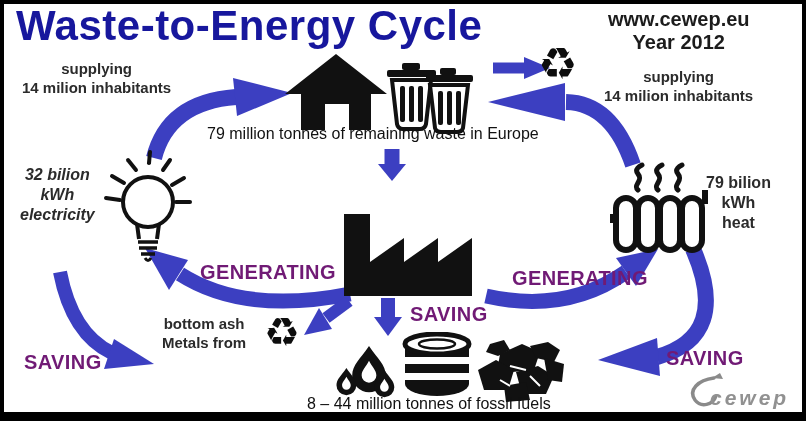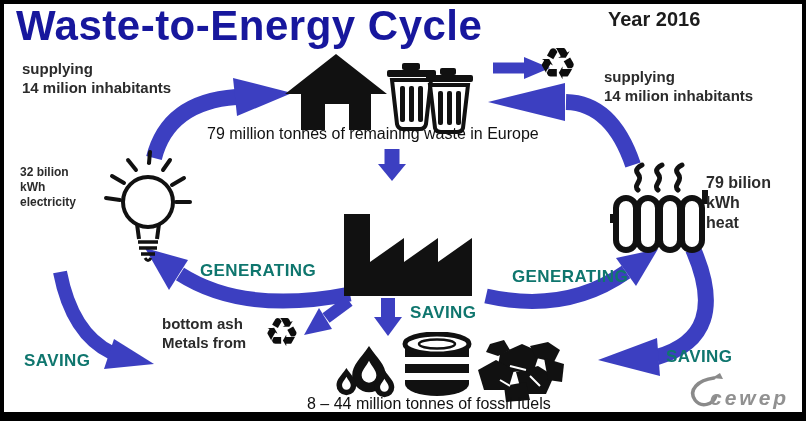--- a/index.html
+++ b/index.html
@@ -1,29 +1,29 @@
 <!DOCTYPE html>
 <html><head>
 <meta charset="utf-8">
 <style>
   html,body{margin:0;padding:0;background:#555;}
   #stage{
     position:relative;width:806px;height:421px;background:#ffffff;
     border:4px solid #000;border-bottom-width:9px;box-sizing:border-box;
-    font-family:"Liberation Sans",sans-serif;overflow:hidden;
+    font-family:"Liberation Sans",sans-serif;overflow:hidden;text-align:center;
   }
   .abs{position:absolute;white-space:nowrap;}
   .title{
     left:12px;top:-2px;font-size:42px;font-weight:800;color:#17179d;
     letter-spacing:.5px;
   }
   .src{left:604px;top:4px;font-size:20px;font-weight:600;color:#1c1c1c;line-height:1.15;}
   .lbl{font-size:15px;font-weight:700;color:#2b2b2b;line-height:1.25;}
   .cap{font-size:16px;font-weight:400;color:#111;}
-  .flow{font-size:17px;font-weight:700;color:#0f766e;letter-spacing:.4px;}
+  .flow{font-size:20px;font-weight:700;color:#701a75;letter-spacing:.4px;}
   .recycle{color:#0d0d0d;line-height:1;font-family:"DejaVu Sans",sans-serif;}
   svg{display:block;}
   #arrows{position:absolute;left:0;top:0;pointer-events:none;}
 </style>
 </head>
 <body>
 
 <div id="stage">
 
   <svg id="arrows" width="798" height="408" viewBox="0 0 798 408">
@@ -66,21 +66,22 @@
       </g>
       <g>
         <path d="M689,245 Q727,332 653,353" fill="none" stroke-width="16"></path>
         <polygon points="653,334 594,356 656,372" stroke="none"></polygon>
       </g>
     </g>
   </svg>
 
   <div class="abs title">Waste-to-Energy Cycle</div>
   <div class="abs src">
-    <div>Year 2016</div>
+    <div>www.cewep.eu</div>
+    <div>Year 2012</div>
   </div>
 
   <div class="abs lbl" style="left:18px;top:56px;">
     <div>supplying</div>
     <div>14 milion inhabitants</div>
   </div>
 
   <div class="abs" style="left:281px;top:50px;">
     <svg width="102" height="76" viewBox="0 0 102 76">
       <polygon points="51,0 102,40 86,40 86,76 16,76 16,40 0,40" fill="#111"></polygon>
@@ -110,21 +111,21 @@
 
   <div class="abs recycle" style="left:534px;top:38px;font-size:44px;">♻</div>
 
   <div class="abs lbl" style="left:600px;top:64px;">
     <div>supplying</div>
     <div>14 milion inhabitants</div>
   </div>
 
   <div class="abs cap" style="left:203px;top:121px;">79 million tonnes of remaining waste in Europe</div>
 
-  <div class="abs lbl" style="left:16px;top:161px;font-size:12px;">
+  <div class="abs lbl" style="left:16px;top:161px;font-size:16px;font-style:italic;">
     <div>32 bilion</div>
     <div>kWh</div>
     <div>electricity</div>
   </div>
 
   <div class="abs" style="left:98px;top:146px;">
     <svg width="92" height="116" viewBox="0 0 92 116">
       <g stroke="#111" stroke-width="4" stroke-linecap="round">
         <line x1="4" y1="48" x2="18" y2="50"></line>
         <line x1="10" y1="26" x2="22" y2="33"></line>

